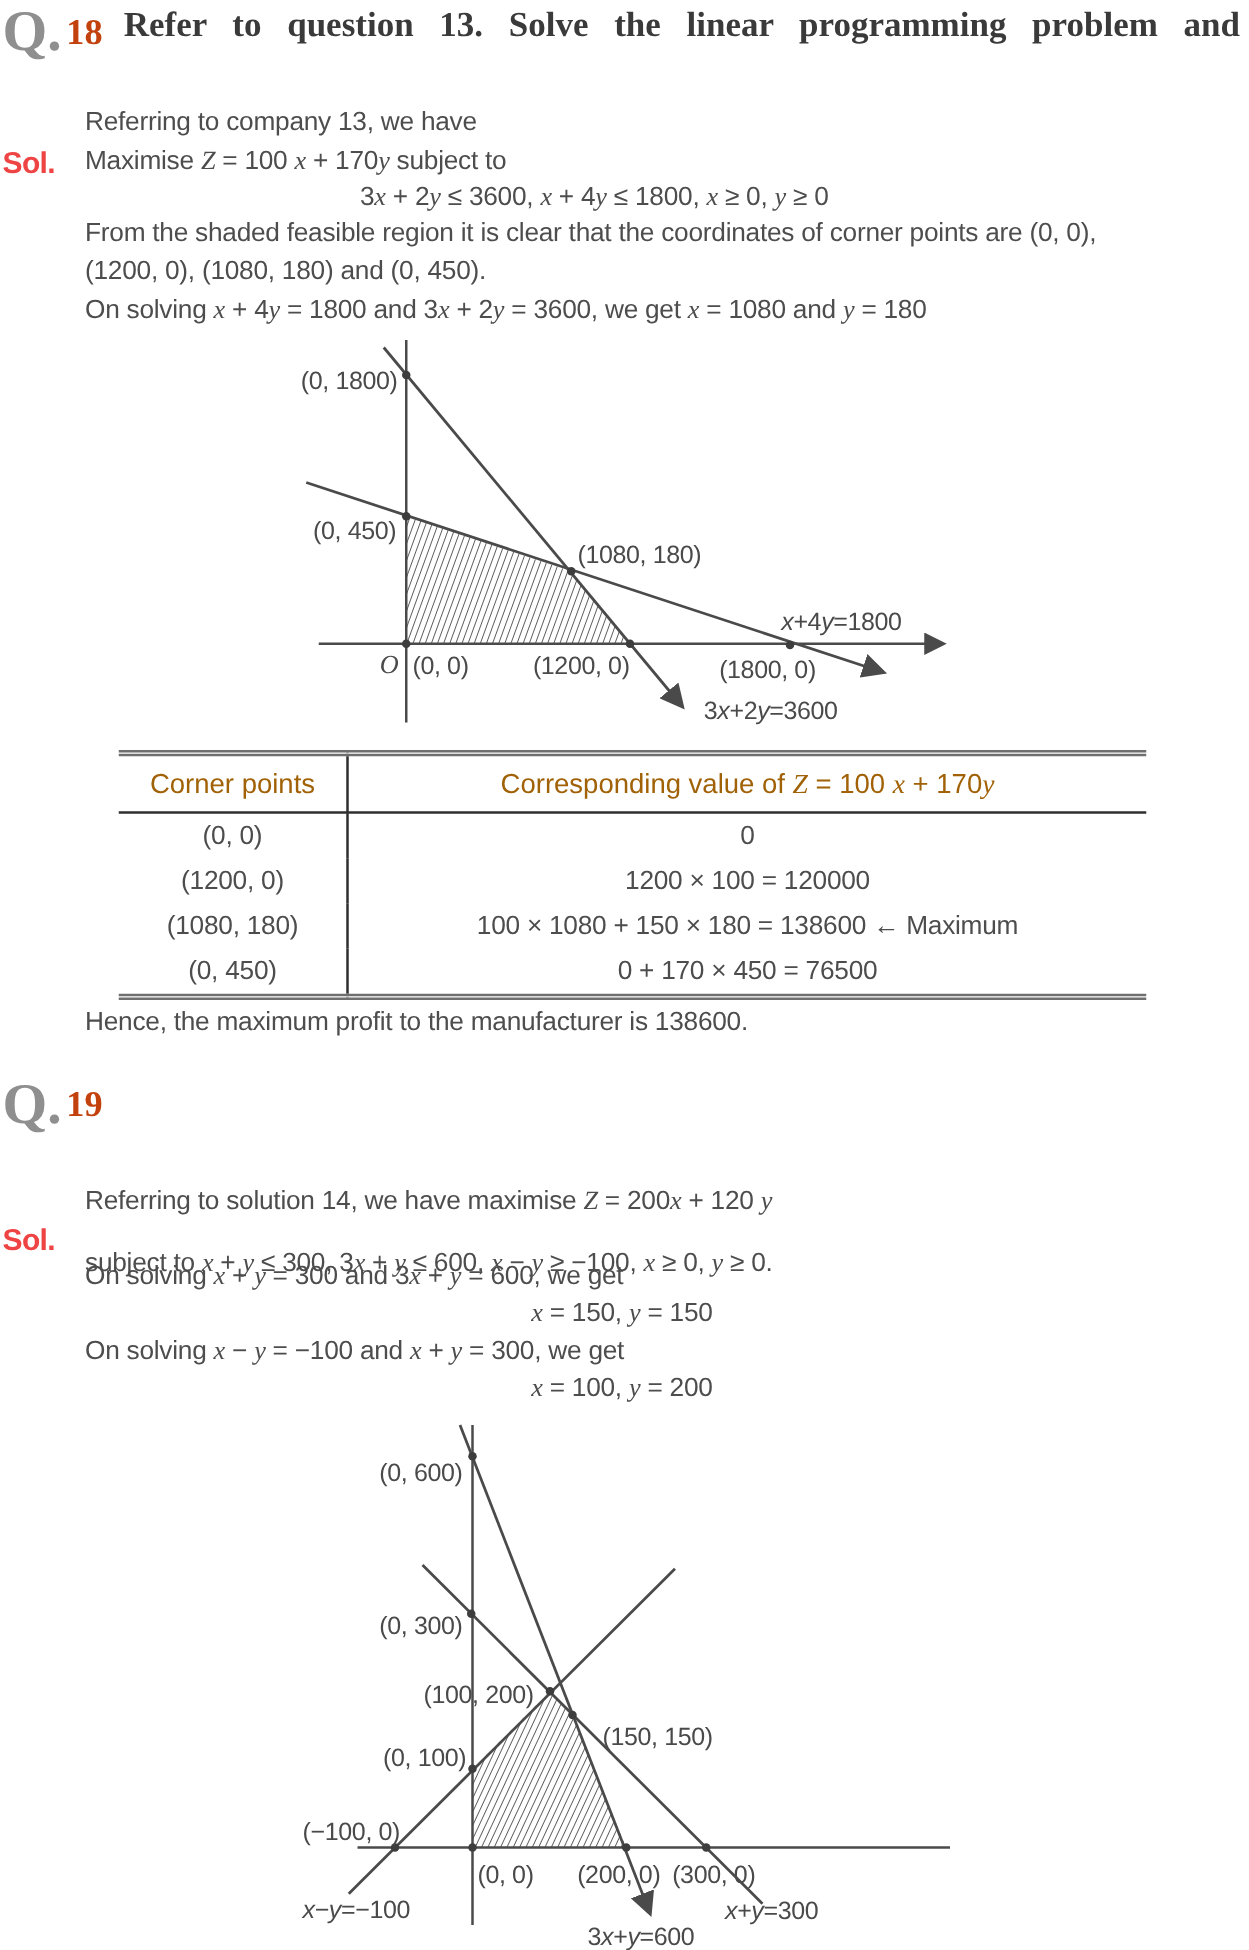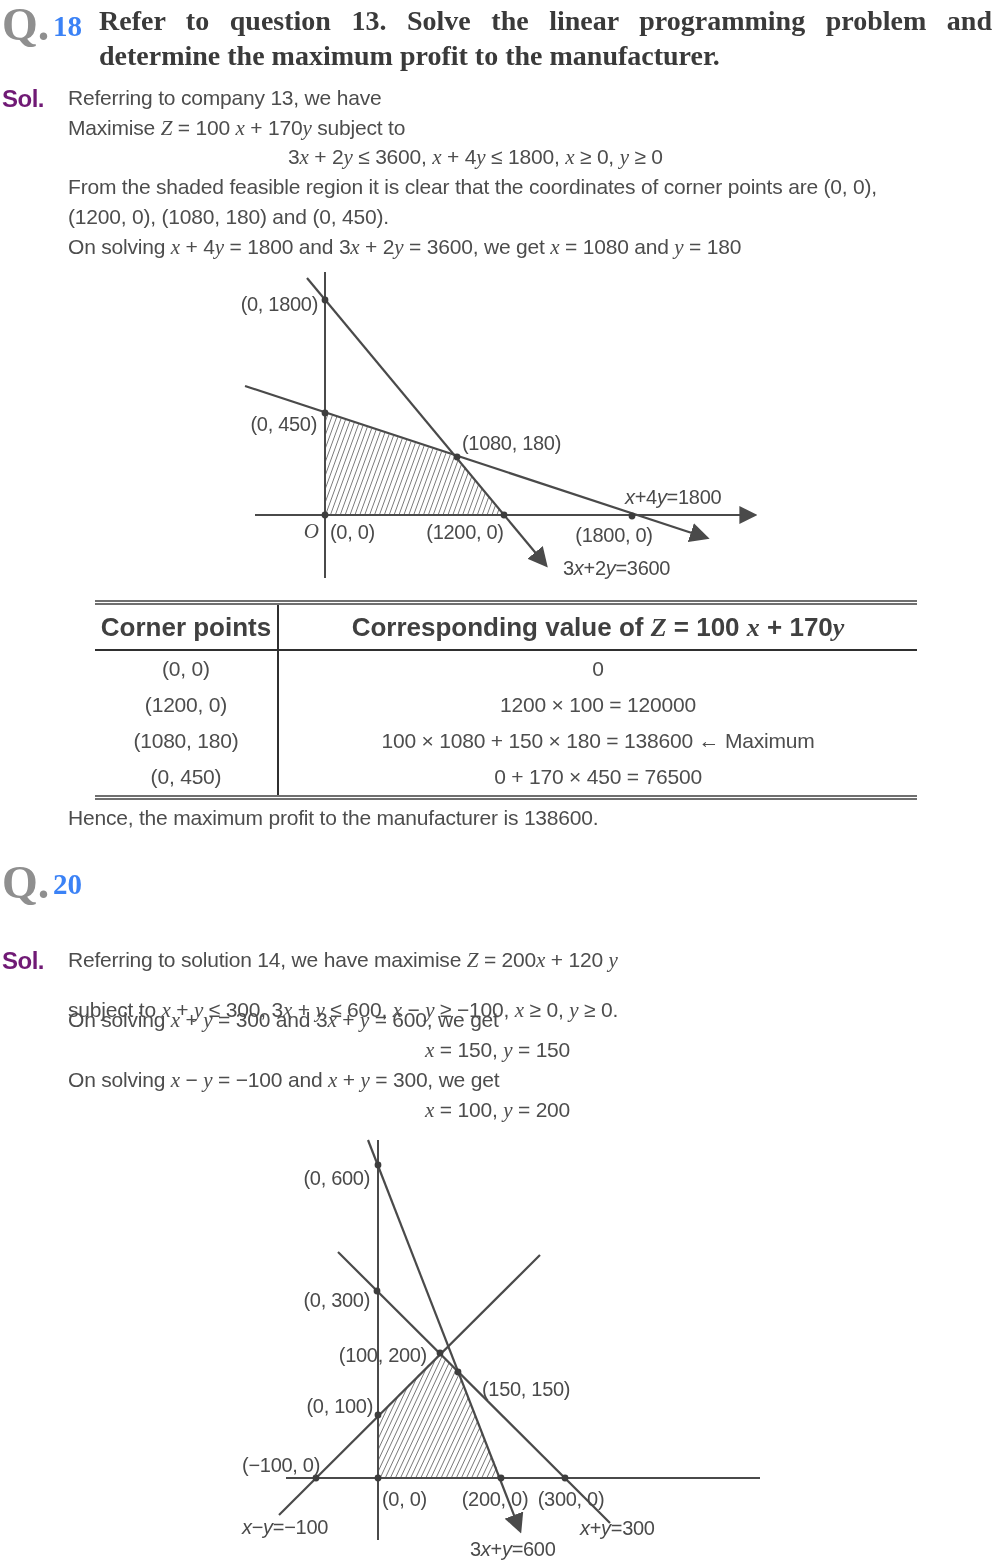--- a/index.html
+++ b/index.html
@@ -2,44 +2,43 @@
 <html><head>
 <meta charset="utf-8">
 <style>
   html,body{margin:0;padding:0;}
   body{
     width:999px;height:1560px;position:relative;background:#ffffff;
     font-family:"Liberation Sans",sans-serif;overflow:hidden;
   }
   .abs{position:absolute;}
   .qglyph{font-family:"Liberation Serif",serif;font-weight:700;font-size:46px;color:#8f8f8f;line-height:1;}
-  .qnum{font-family:"Liberation Serif",serif;font-weight:700;font-size:29px;color:#3b82f6;line-height:1;}
+  .qnum{font-family:"Liberation Serif",serif;font-weight:700;font-size:29px;color:#c2410c;line-height:1;}
   .qtext{font-family:"Liberation Serif",serif;font-weight:600;font-size:28px;color:#3a3a3a;line-height:35px;width:893px;}
   .jline{text-align:justify;text-align-last:justify;}
-  .sollabel{font-weight:700;font-size:24px;color:#701a75;letter-spacing:-0.5px;}
+  .sollabel{font-weight:700;font-size:24px;color:#ef4444;letter-spacing:-0.5px;margin-top:32px;}
   .soltext{font-size:21px;color:#4d4d4d;white-space:nowrap;letter-spacing:-0.2px;}
   .soltext i, .ztable i{font-family:"Liberation Serif",serif;font-style:italic;}
   .ztable{border-collapse:collapse;width:822px;border-top:5px double #6f6f6f;border-bottom:5px double #6f6f6f;}
-  .ztable th{font-size:26px;color:#404040;font-weight:700;height:44px;text-align:center;border-bottom:2px solid #2f2f2f;padding:0;}
+  .ztable th{font-size:22px;color:#a16207;font-weight:400;height:44px;text-align:center;border-bottom:2px solid #2f2f2f;padding:0;}
   .ztable td{font-size:21px;color:#4d4d4d;height:36px;text-align:center;padding:0;letter-spacing:-0.2px;}
   .ztable .c1{width:182px;border-right:2px solid #2f2f2f;}
   svg .axis{stroke:#4a4a4a;stroke-width:2;fill:none;}
   svg .cline{stroke:#4a4a4a;stroke-width:2.2;fill:none;}
   svg .dot{fill:#3d3d3d;}
   svg .glabel{font-size:20px;fill:#4a4a4a;font-family:"Liberation Sans",sans-serif;letter-spacing:-0.3px;}
   svg .olabel{font-size:21px;fill:#4a4a4a;font-family:"Liberation Serif",serif;font-style:italic;}
 </style>
 </head>
 <body>
 
 <div class="abs qglyph" style="left:2px;top:2px">Q.</div>
 <div class="abs qnum" style="left:53px;top:12px">18</div>
 <div class="abs qtext" style="left:99px;top:3px">
   <div class="jline">Refer to question 13. Solve the linear programming problem and</div>
-  <div>determine the maximum profit to the manufacturer.</div>
 </div>
 
 <div class="abs sollabel" style="left:2px;top:85px">Sol.</div>
 <div class="abs soltext" style="left:68px;top:86px">Referring to company 13, we have</div>
 <div class="abs soltext" style="left:68px;top:116px">Maximise <i>Z</i> = 100 <i>x</i> + 170<i>y</i> subject to</div>
 <div class="abs soltext" style="left:288px;top:145px">3<i>x</i> + 2<i>y</i> ≤ 3600, <i>x</i> + 4<i>y</i> ≤ 1800, <i>x</i> ≥ 0, <i>y</i> ≥ 0</div>
 <div class="abs soltext" style="left:68px;top:175px">From the shaded feasible region it is clear that the coordinates of corner points are (0, 0),</div>
 <div class="abs soltext" style="left:68px;top:205px">(1200, 0), (1080, 180) and (0, 450).</div>
 <div class="abs soltext" style="left:68px;top:235px">On solving <i>x</i> + 4<i>y</i> = 1800 and 3<i>x</i> + 2<i>y</i> = 3600, we get <i>x</i> = 1080 and <i>y</i> = 180</div>
 
@@ -97,21 +96,21 @@
     <tr>
       <td class="c1">(0, 450)</td>
       <td>0 + 170 × 450 = 76500</td>
     </tr>
   </tbody>
 </table>
 
 <div class="abs soltext" style="left:68px;top:806px">Hence, the maximum profit to the manufacturer is 138600.</div>
 
 <div class="abs qglyph" style="left:2px;top:860px">Q.</div>
-<div class="abs qnum" style="left:53px;top:870px">20</div>
+<div class="abs qnum" style="left:53px;top:870px">19</div>
 <div class="abs qtext" style="left:99px;top:861px">
 </div>
 
 <div class="abs sollabel" style="left:2px;top:947px">Sol.</div>
 <div class="abs soltext" style="left:68px;top:948px">Referring to solution 14, we have maximise <i>Z</i> = 200<i>x</i> + 120 <i>y</i></div>
 <div class="abs soltext" style="left:68px;top:998px">subject to <i>x</i> + <i>y</i> ≤ 300, 3<i>x</i> + <i>y</i> ≤ 600, <i>x</i> − <i>y</i> ≥ −100, <i>x</i> ≥ 0, <i>y</i> ≥ 0.</div>
 <div class="abs soltext" style="left:68px;top:1008px">On solving <i>x</i> + <i>y</i> = 300 and 3<i>x</i> + <i>y</i> = 600, we get</div>
 <div class="abs soltext" style="left:425px;top:1038px"><i>x</i> = 150, <i>y</i> = 150</div>
 <div class="abs soltext" style="left:68px;top:1068px">On solving <i>x</i> − <i>y</i> = −100 and <i>x</i> + <i>y</i> = 300, we get</div>
 <div class="abs soltext" style="left:425px;top:1098px"><i>x</i> = 100, <i>y</i> = 200</div>

